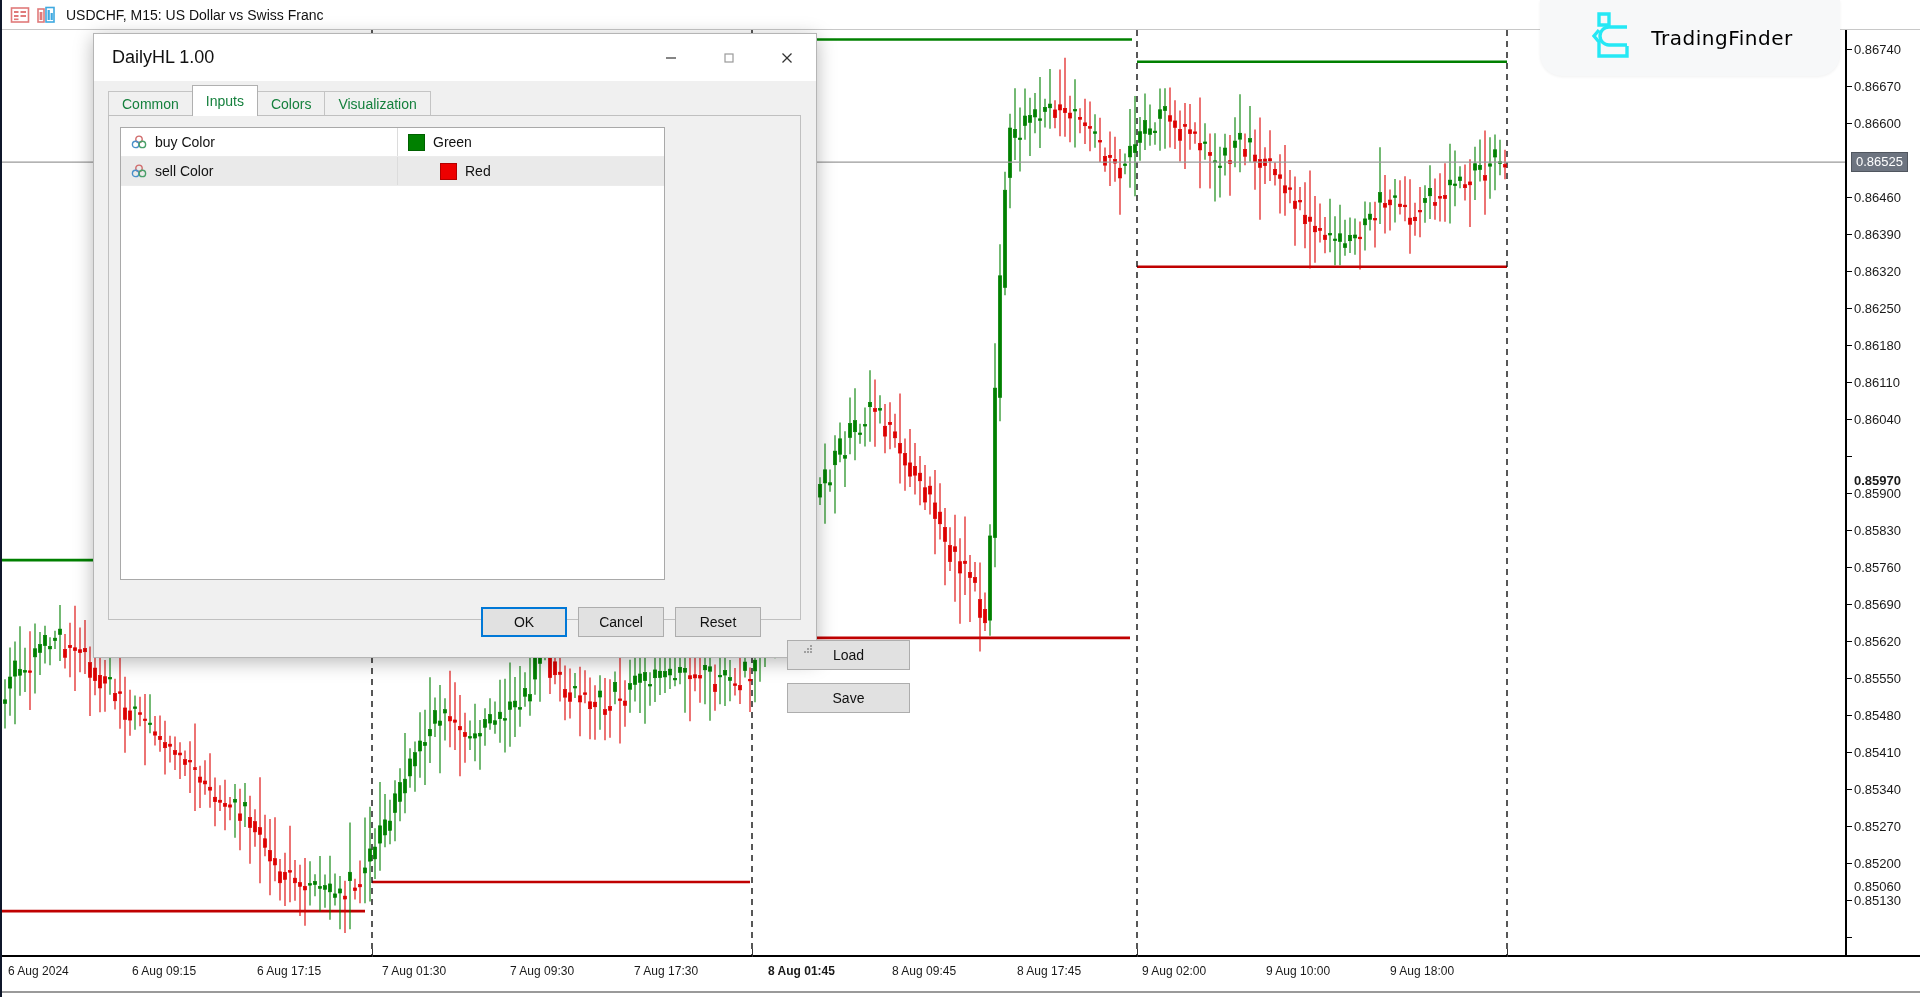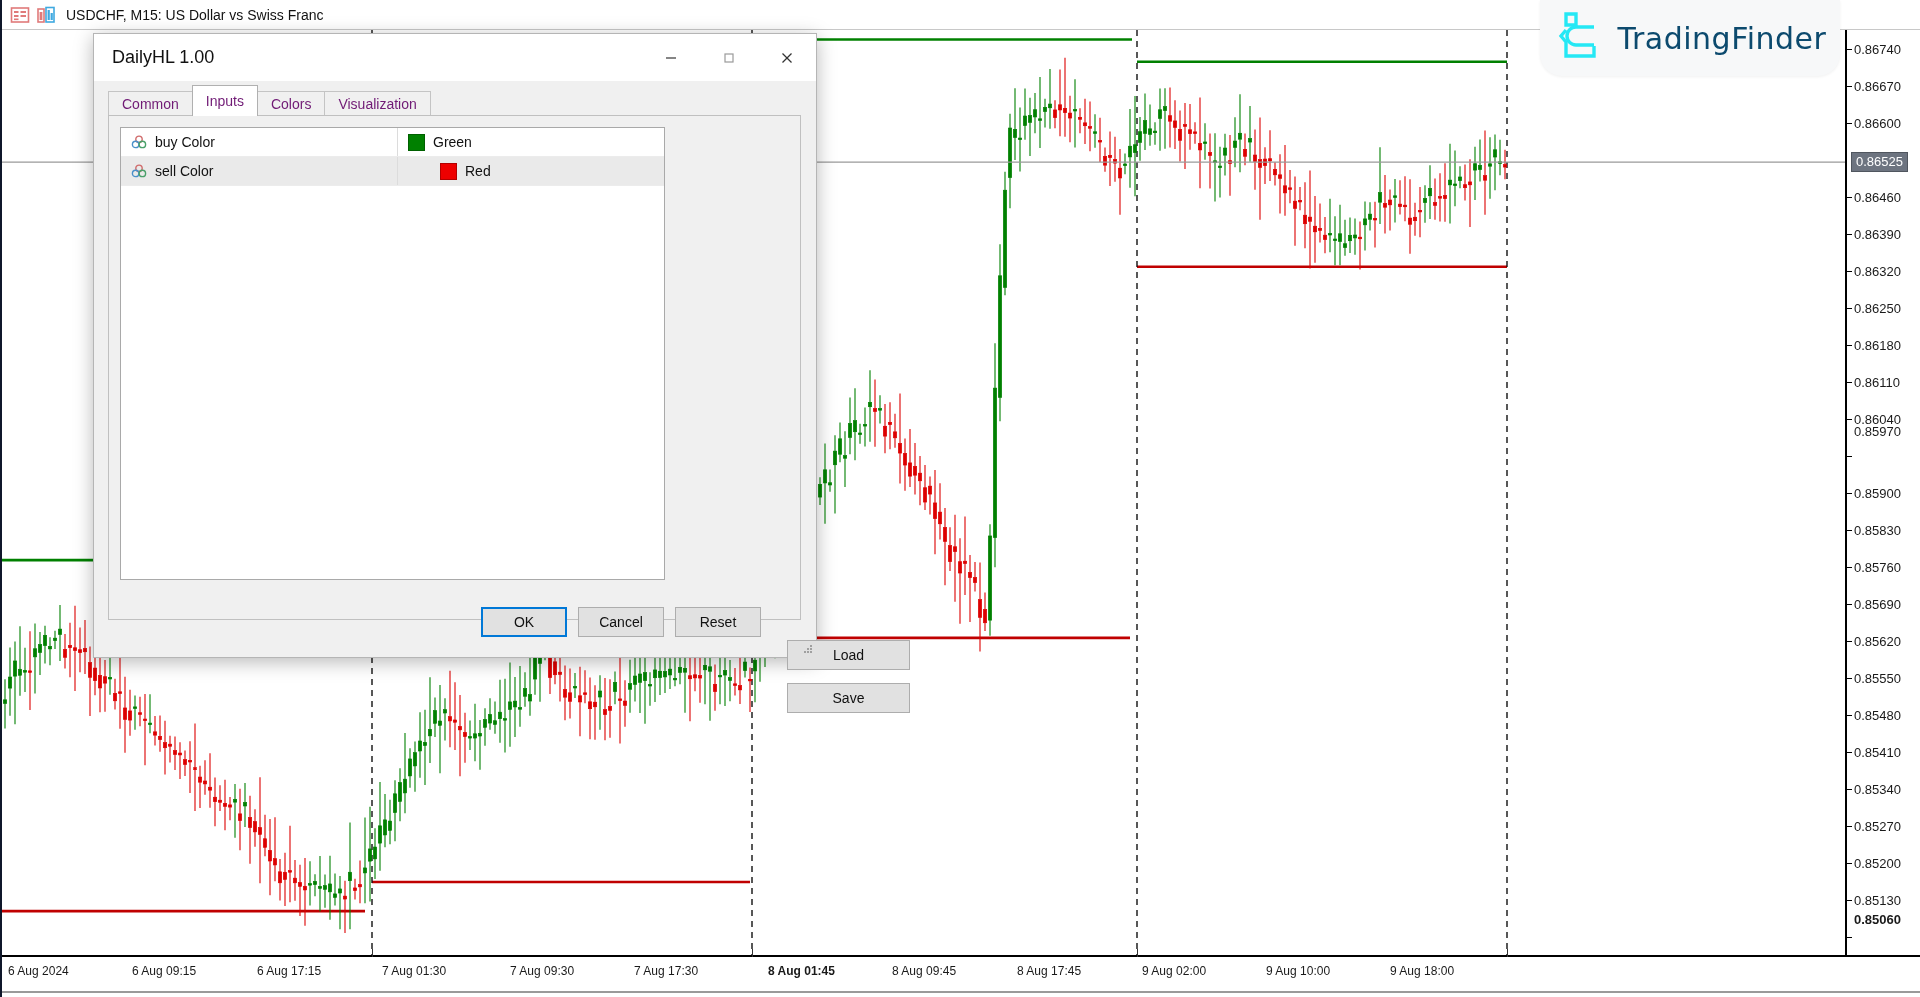--- a/index.html
+++ b/index.html
@@ -94,21 +94,21 @@
     position: absolute; right: 80px; top: 0;
     width: 300px; height: 76px;
     background: #f7f8f9;
     border-radius: 0 0 22px 22px;
     display: flex; align-items: center; justify-content: center;
     gap: 10px;
     z-index: 6;
     box-shadow: 0 1px 3px rgba(0,0,0,0.06);
   }
   .logo-text {
-    font-size: 30px; color: #0c4a6e; letter-spacing: 0.5px;
+    font-size: 20px; color: #000000; letter-spacing: 0.5px;
     font-family: "DejaVu Sans", sans-serif;
   }
 
   
   .dialog {
     position: absolute;
     left: 91px; top: 33px;
     width: 724px; height: 625px;
     background: #f0f0f0;
     border: 1px solid #b5b5b5;
@@ -137,21 +137,21 @@
   }
 
   .tabstrip {
     position: absolute; left: 14px; top: 4px;
     display: flex; align-items: flex-end;
     height: 31px;
   }
   .tab {
     height: 25px; padding: 0 13px;
     display: flex; align-items: center;
-    font-size: 14px; color: #701a75;
+    font-size: 14px; color: #15803d;
     background: #f0f0f0;
     border: 1px solid #c4c4c4;
     border-bottom: none;
     margin-right: -1px;
     box-sizing: border-box;
   }
   .tab.active {
     background: #ffffff;
     height: 31px;
     border-color: #b0b0b0;
@@ -923,21 +923,21 @@
       <div class="price-label" style="top: 240.5px;">0.86320</div>
       <div class="price-tick" style="top: 277.5px;"></div>
       <div class="price-label" style="top: 277.5px;">0.86250</div>
       <div class="price-tick" style="top: 314.5px;"></div>
       <div class="price-label" style="top: 314.5px;">0.86180</div>
       <div class="price-tick" style="top: 351.5px;"></div>
       <div class="price-label" style="top: 351.5px;">0.86110</div>
       <div class="price-tick" style="top: 388.5px;"></div>
       <div class="price-label" style="top: 388.5px;">0.86040</div>
       <div class="price-tick" style="top: 425.5px;"></div>
-      <div class="price-label" style="top: 401px;">0.85970</div>
+      <div class="price-label" style="top: 450px; font-weight: bold;">0.85970</div>
       <div class="price-tick" style="top: 462.5px;"></div>
       <div class="price-label" style="top: 462.5px;">0.85900</div>
       <div class="price-tick" style="top: 499.5px;"></div>
       <div class="price-label" style="top: 499.5px;">0.85830</div>
       <div class="price-tick" style="top: 536.5px;"></div>
       <div class="price-label" style="top: 536.5px;">0.85760</div>
       <div class="price-tick" style="top: 573.5px;"></div>
       <div class="price-label" style="top: 573.5px;">0.85690</div>
       <div class="price-tick" style="top: 610.5px;"></div>
       <div class="price-label" style="top: 610.5px;">0.85620</div>
@@ -949,21 +949,21 @@
       <div class="price-label" style="top: 721.5px;">0.85410</div>
       <div class="price-tick" style="top: 758.5px;"></div>
       <div class="price-label" style="top: 758.5px;">0.85340</div>
       <div class="price-tick" style="top: 795.5px;"></div>
       <div class="price-label" style="top: 795.5px;">0.85270</div>
       <div class="price-tick" style="top: 832.5px;"></div>
       <div class="price-label" style="top: 832.5px;">0.85200</div>
       <div class="price-tick" style="top: 869.5px;"></div>
       <div class="price-label" style="top: 869.5px;">0.85130</div>
       <div class="price-tick" style="top: 906.5px;"></div>
-      <div class="price-label" style="top: 889px; font-weight: bold;">0.85060</div>
+      <div class="price-label" style="top: 856px;">0.85060</div>
       <div class="price-label current" style="top: 132.143px;">0.86525</div>
     </div>
 
   <div class="time-axis">
     <div class="baseline-bottom"></div>
   <div class="time-label" style="left: 6px;">6 Aug 2024</div>
       <div class="time-label" style="left: 130px;">6 Aug 09:15</div>
       <div class="time-label" style="left: 255px;">6 Aug 17:15</div>
       <div class="time-label" style="left: 380px;">7 Aug 01:30</div>
       <div class="time-label" style="left: 508px;">7 Aug 09:30</div>

